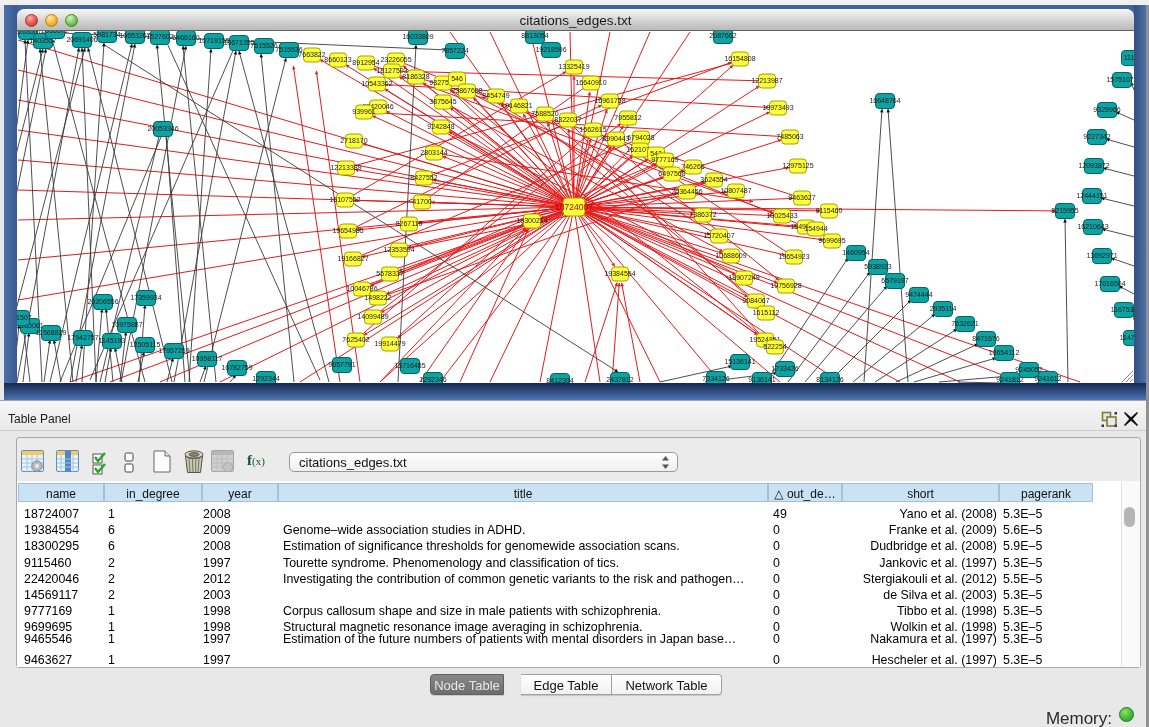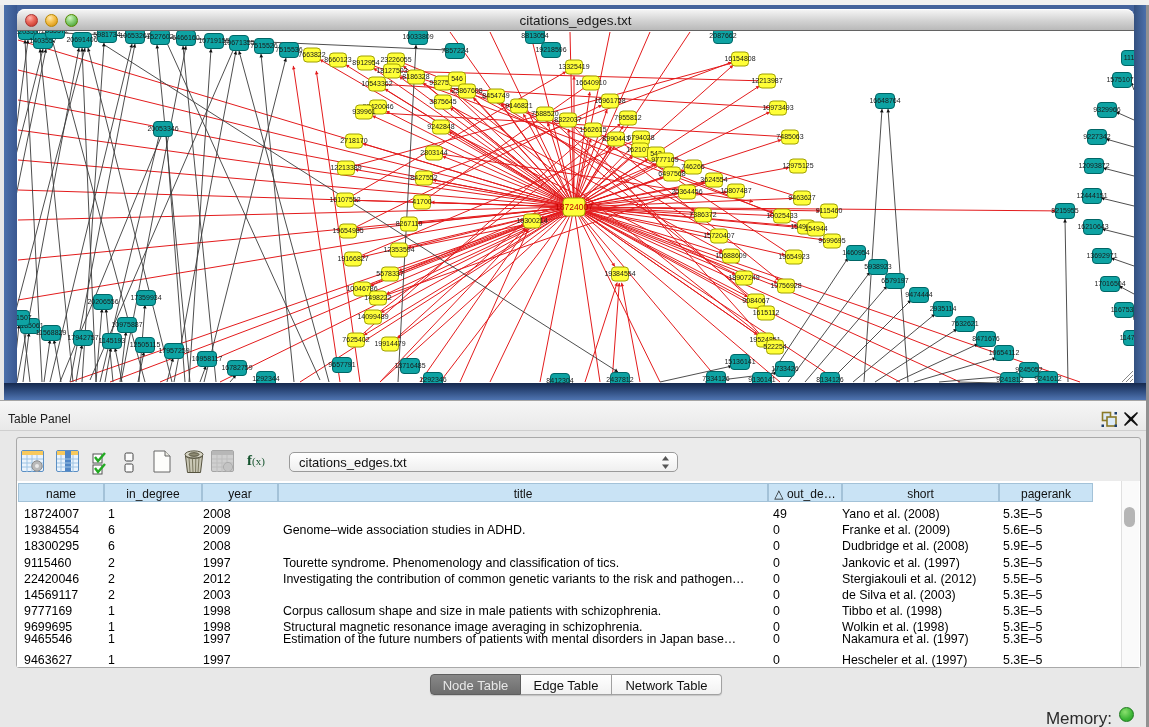--- a/index.html
+++ b/index.html
@@ -21,21 +21,21 @@
 #tp-title{left:8px;top:11px;font-size:12px;color:#1c1c1c}
 #panel{left:16px;top:437px;width:1125px;height:231px;background:#ebebeb;border:1px solid #a9a9a9;border-radius:3px}
 #table-wrap{left:17px;top:481px;width:1123px;height:186px;background:#fff}
 #memory{left:1020px;top:709px;width:92px;font-size:17px;color:#2a2a2a;text-align:right}
 #memdot{left:1119px;top:707px;width:15px;height:15px;border-radius:50%;background:radial-gradient(circle at 5px 4px,#8ae06e,#3cb536 60%,#2c9a28);border:1px solid #1c7a1c}
 
 #combo{left:289px;top:452px;width:389px;height:20px;background:linear-gradient(#fff,#efefef);border:1px solid #9a9a9a;border-radius:5px;font-size:13px;color:#111;padding:2px 0 0 9px}
 .th{position:absolute;top:2px;height:19px;background:#c9e3f5;border:1px solid #a3c2d8;font-size:12px;color:#111;text-align:center;padding-top:3px}
 .tr{position:absolute;left:0;width:1100px;height:16px}
 .td{position:absolute;top:0;font-size:12.4px;color:#000;white-space:nowrap;overflow:hidden}
-.tc{text-align:left}
+.tc{text-align:right}
 #seg{left:430px;top:674px;width:320px;height:21px;font-size:13px}
 .sg{position:absolute;top:0;height:21px;background:linear-gradient(#fff,#f1f1f1);border:1px solid #a2a2a2;color:#111;text-align:center;padding-top:3px;box-shadow:0 1px 1px rgba(0,0,0,.15)}
 .sg+.sg{border-left:none}
 .sel{background:linear-gradient(#888,#6d6d6d);color:#e8e8e8;border-color:#5f5f5f}
 </style></head>
 <body>
 <div class="abs" id="top-strip"></div>
 <div class="abs" id="desktop"></div>
 <div class="abs" id="side-l"></div>
 <div class="abs" id="side-r"></div>
@@ -820,20 +820,21 @@
       <div class="td" style="left:186px;width:70px">2009</div>
       <div class="td" style="left:266px;width:482px">Genome–wide association studies in ADHD.</div>
       <div class="td" style="left:756px;width:66px">0</div>
       <div class="td tc" style="left:825px;width:155px">Franke et al. (2009)</div>
       <div class="td" style="left:986px;width:90px">5.6E–5</div>
     </div>
     <div class="tr" style="top:58.400000000000006px">
       <div class="td" style="left:7px;width:80px">18300295</div>
       <div class="td" style="left:91px;width:90px">6</div>
       <div class="td" style="left:186px;width:70px">2008</div>
+      <div class="td" style="left:266px;width:482px">Estimation of significance thresholds for genomewide association scans.</div>
       <div class="td" style="left:756px;width:66px">0</div>
       <div class="td tc" style="left:825px;width:155px">Dudbridge et al. (2008)</div>
       <div class="td" style="left:986px;width:90px">5.9E–5</div>
     </div>
     <div class="tr" style="top:74.60000000000001px">
       <div class="td" style="left:7px;width:80px">9115460</div>
       <div class="td" style="left:91px;width:90px">2</div>
       <div class="td" style="left:186px;width:70px">1997</div>
       <div class="td" style="left:266px;width:482px">Tourette syndrome. Phenomenology and classification of tics.</div>
       <div class="td" style="left:756px;width:66px">0</div>
@@ -889,18 +890,18 @@
       <div class="td" style="left:91px;width:90px">1</div>
       <div class="td" style="left:186px;width:70px">1997</div>
       <div class="td" style="left:756px;width:66px">0</div>
       <div class="td tc" style="left:825px;width:155px">Hescheler et al. (1997)</div>
       <div class="td" style="left:986px;width:90px">5.3E–5</div>
     </div>
     <div class="abs" style="left:1104px;top:0px;width:18px;height:186px;background:#fafafa;border-left:1px solid #e0e0e0"></div>
     <div class="abs" style="left:1107px;top:26px;width:11px;height:20px;background:#b5b5b5;border-radius:6px"></div>
   </div>
 <div class="abs" id="seg">
-<div class="sg sel" style="left:0;width:91px;border-radius:4px 0 0 4px">Node Table</div>
+<div class="sg sel" style="left:0;width:74px;border-radius:4px 0 0 4px">Node Table</div>
 <div class="sg" style="left:91px;width:91px">Edge Table</div>
 <div class="sg" style="left:182px;width:110px;border-radius:0 4px 4px 0">Network Table</div>
 </div>
 <div class="abs" id="memory">Memory: OK</div>
 <div class="abs" id="memdot"></div>
 
 </body></html>

